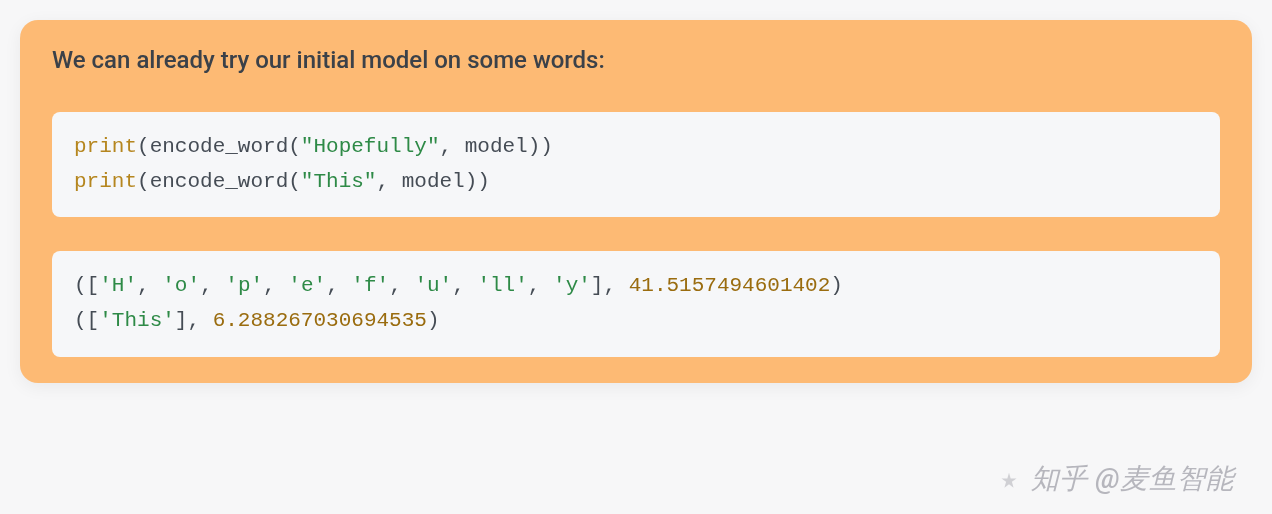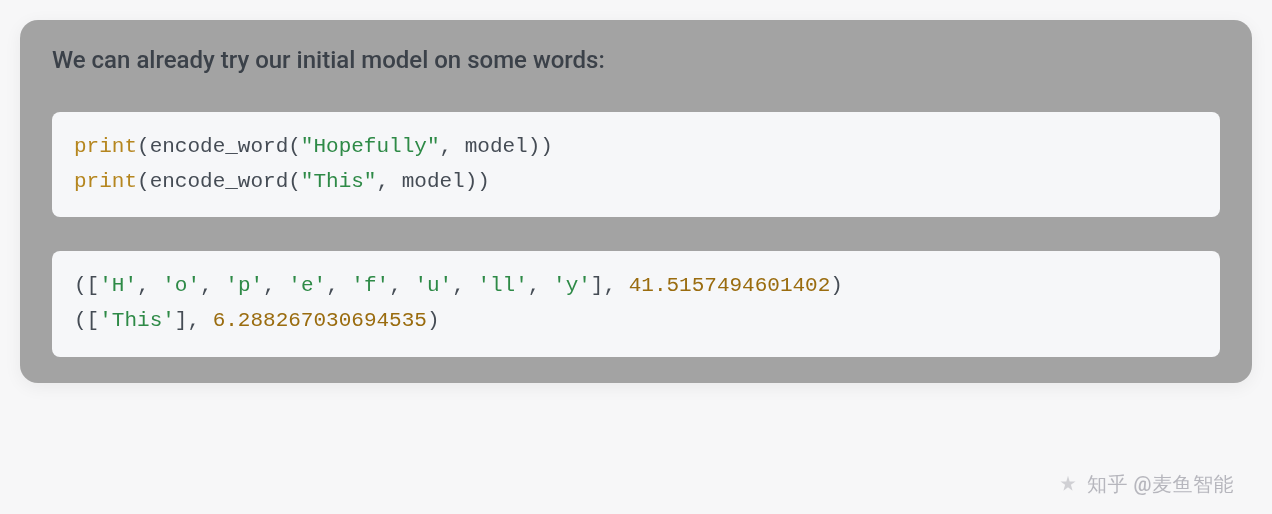--- a/index.html
+++ b/index.html
@@ -6,21 +6,21 @@
     body {
       font-family: -apple-system, BlinkMacSystemFont, "Segoe UI", Roboto, Helvetica, Arial, sans-serif;
       background: #f7f7f8;
       padding: 20px;
       width: 1272px;
       height: 514px;
       overflow: hidden;
       position: relative;
     }
     .card {
-      background: #a3a3a3;
+      background: #fdba74;
       border-radius: 18px;
       padding: 26px 32px 26px 32px;
       box-shadow: 0 4px 18px rgba(0,0,0,0.06);
     }
     .intro {
       font-size: 24px;
       color: #3b4149;
       font-weight: 500;
       margin-bottom: 38px;
     }
@@ -39,23 +39,24 @@
     .tok-fn { color: #b5861f; font-family: Liberation Mono, monospace; }
     .tok-punc { color: #454c55; }
     .tok-ident { color: #454c55; }
     .tok-str { color: #2e8a47; }
     .tok-num { color: #9a6c0f; }
     .watermark {
       position: absolute;
       right: 38px;
       bottom: 16px;
       color: rgba(130,130,140,0.55);
-      font-size: 20px;
+      font-size: 28px;
       font-weight: 500;
       letter-spacing: 0.5px;
+      font-style: italic;
     }
     .watermark svg { vertical-align: -3px; opacity: 0.6; margin-right: 4px; }
   </style>
 </head>
 <body>
 
 <div class="card">
   <p class="intro">We can already try our initial model on some words:</p>
 
   <div class="codeblock"><span class="tok-fn">print</span><span class="tok-punc">(</span><span class="tok-ident">encode_word</span><span class="tok-punc">(</span><span class="tok-str">"Hopefully"</span><span class="tok-punc">, </span><span class="tok-ident">model</span><span class="tok-punc">))</span>

